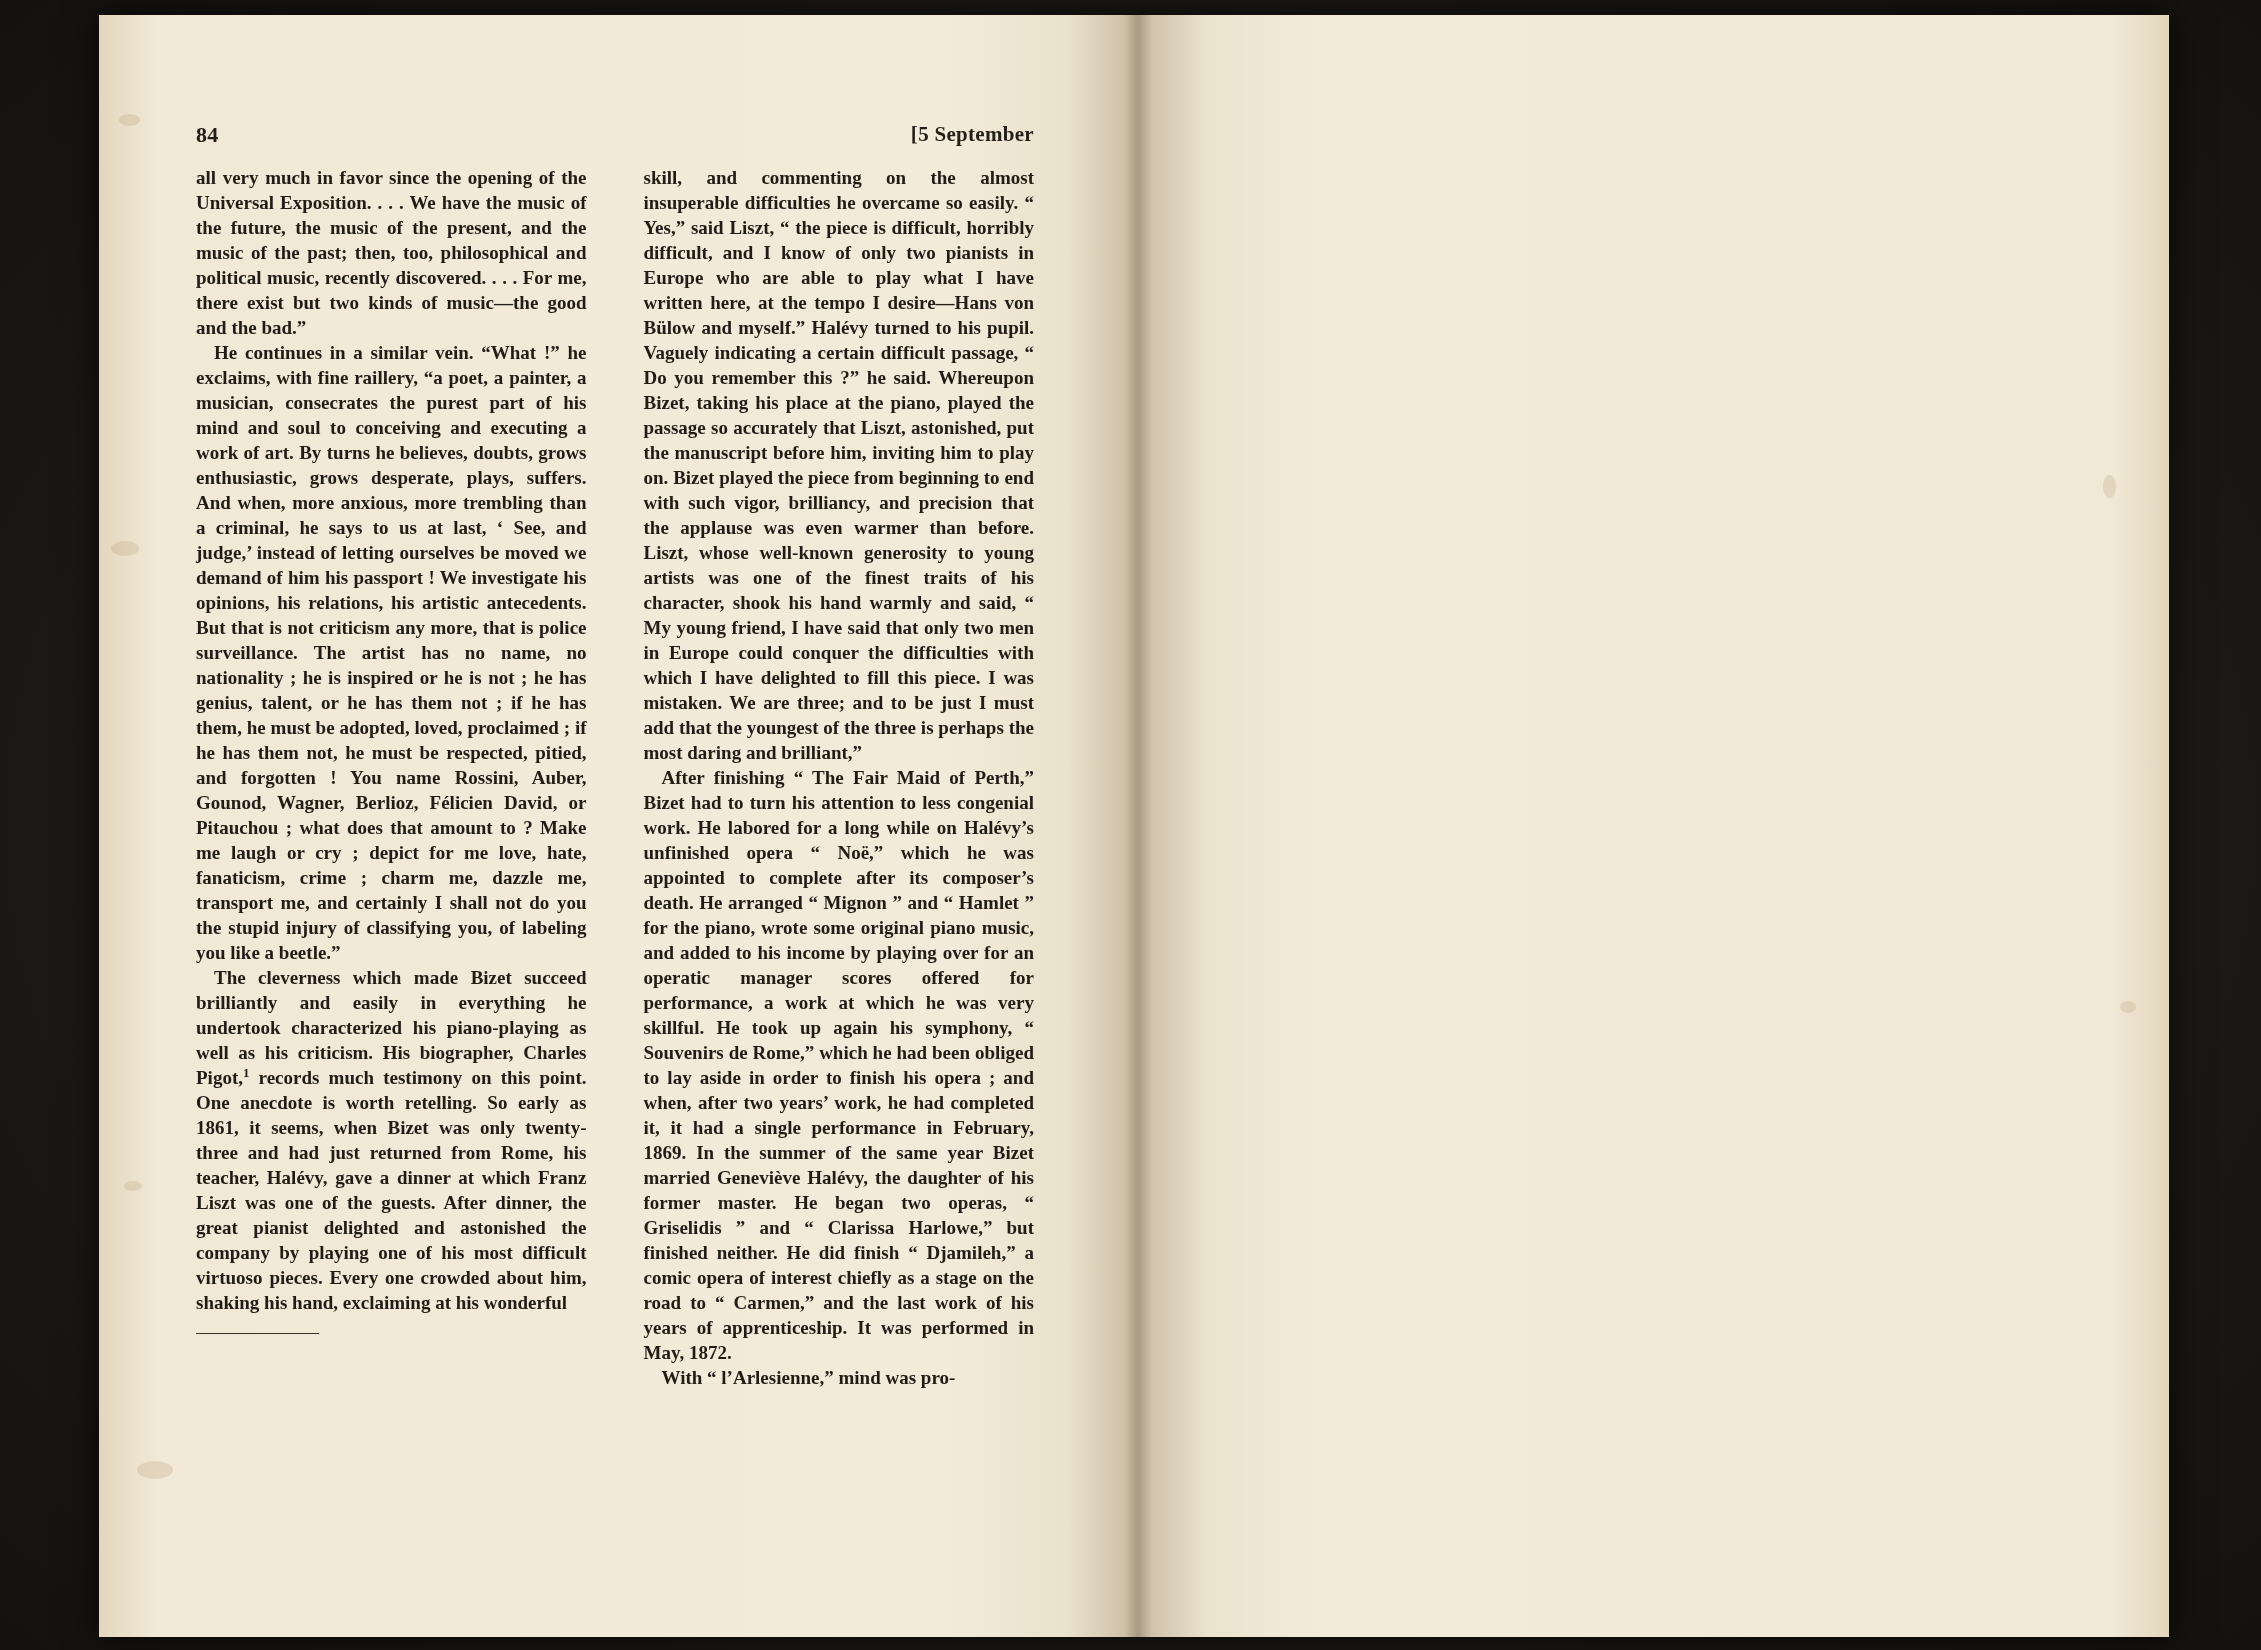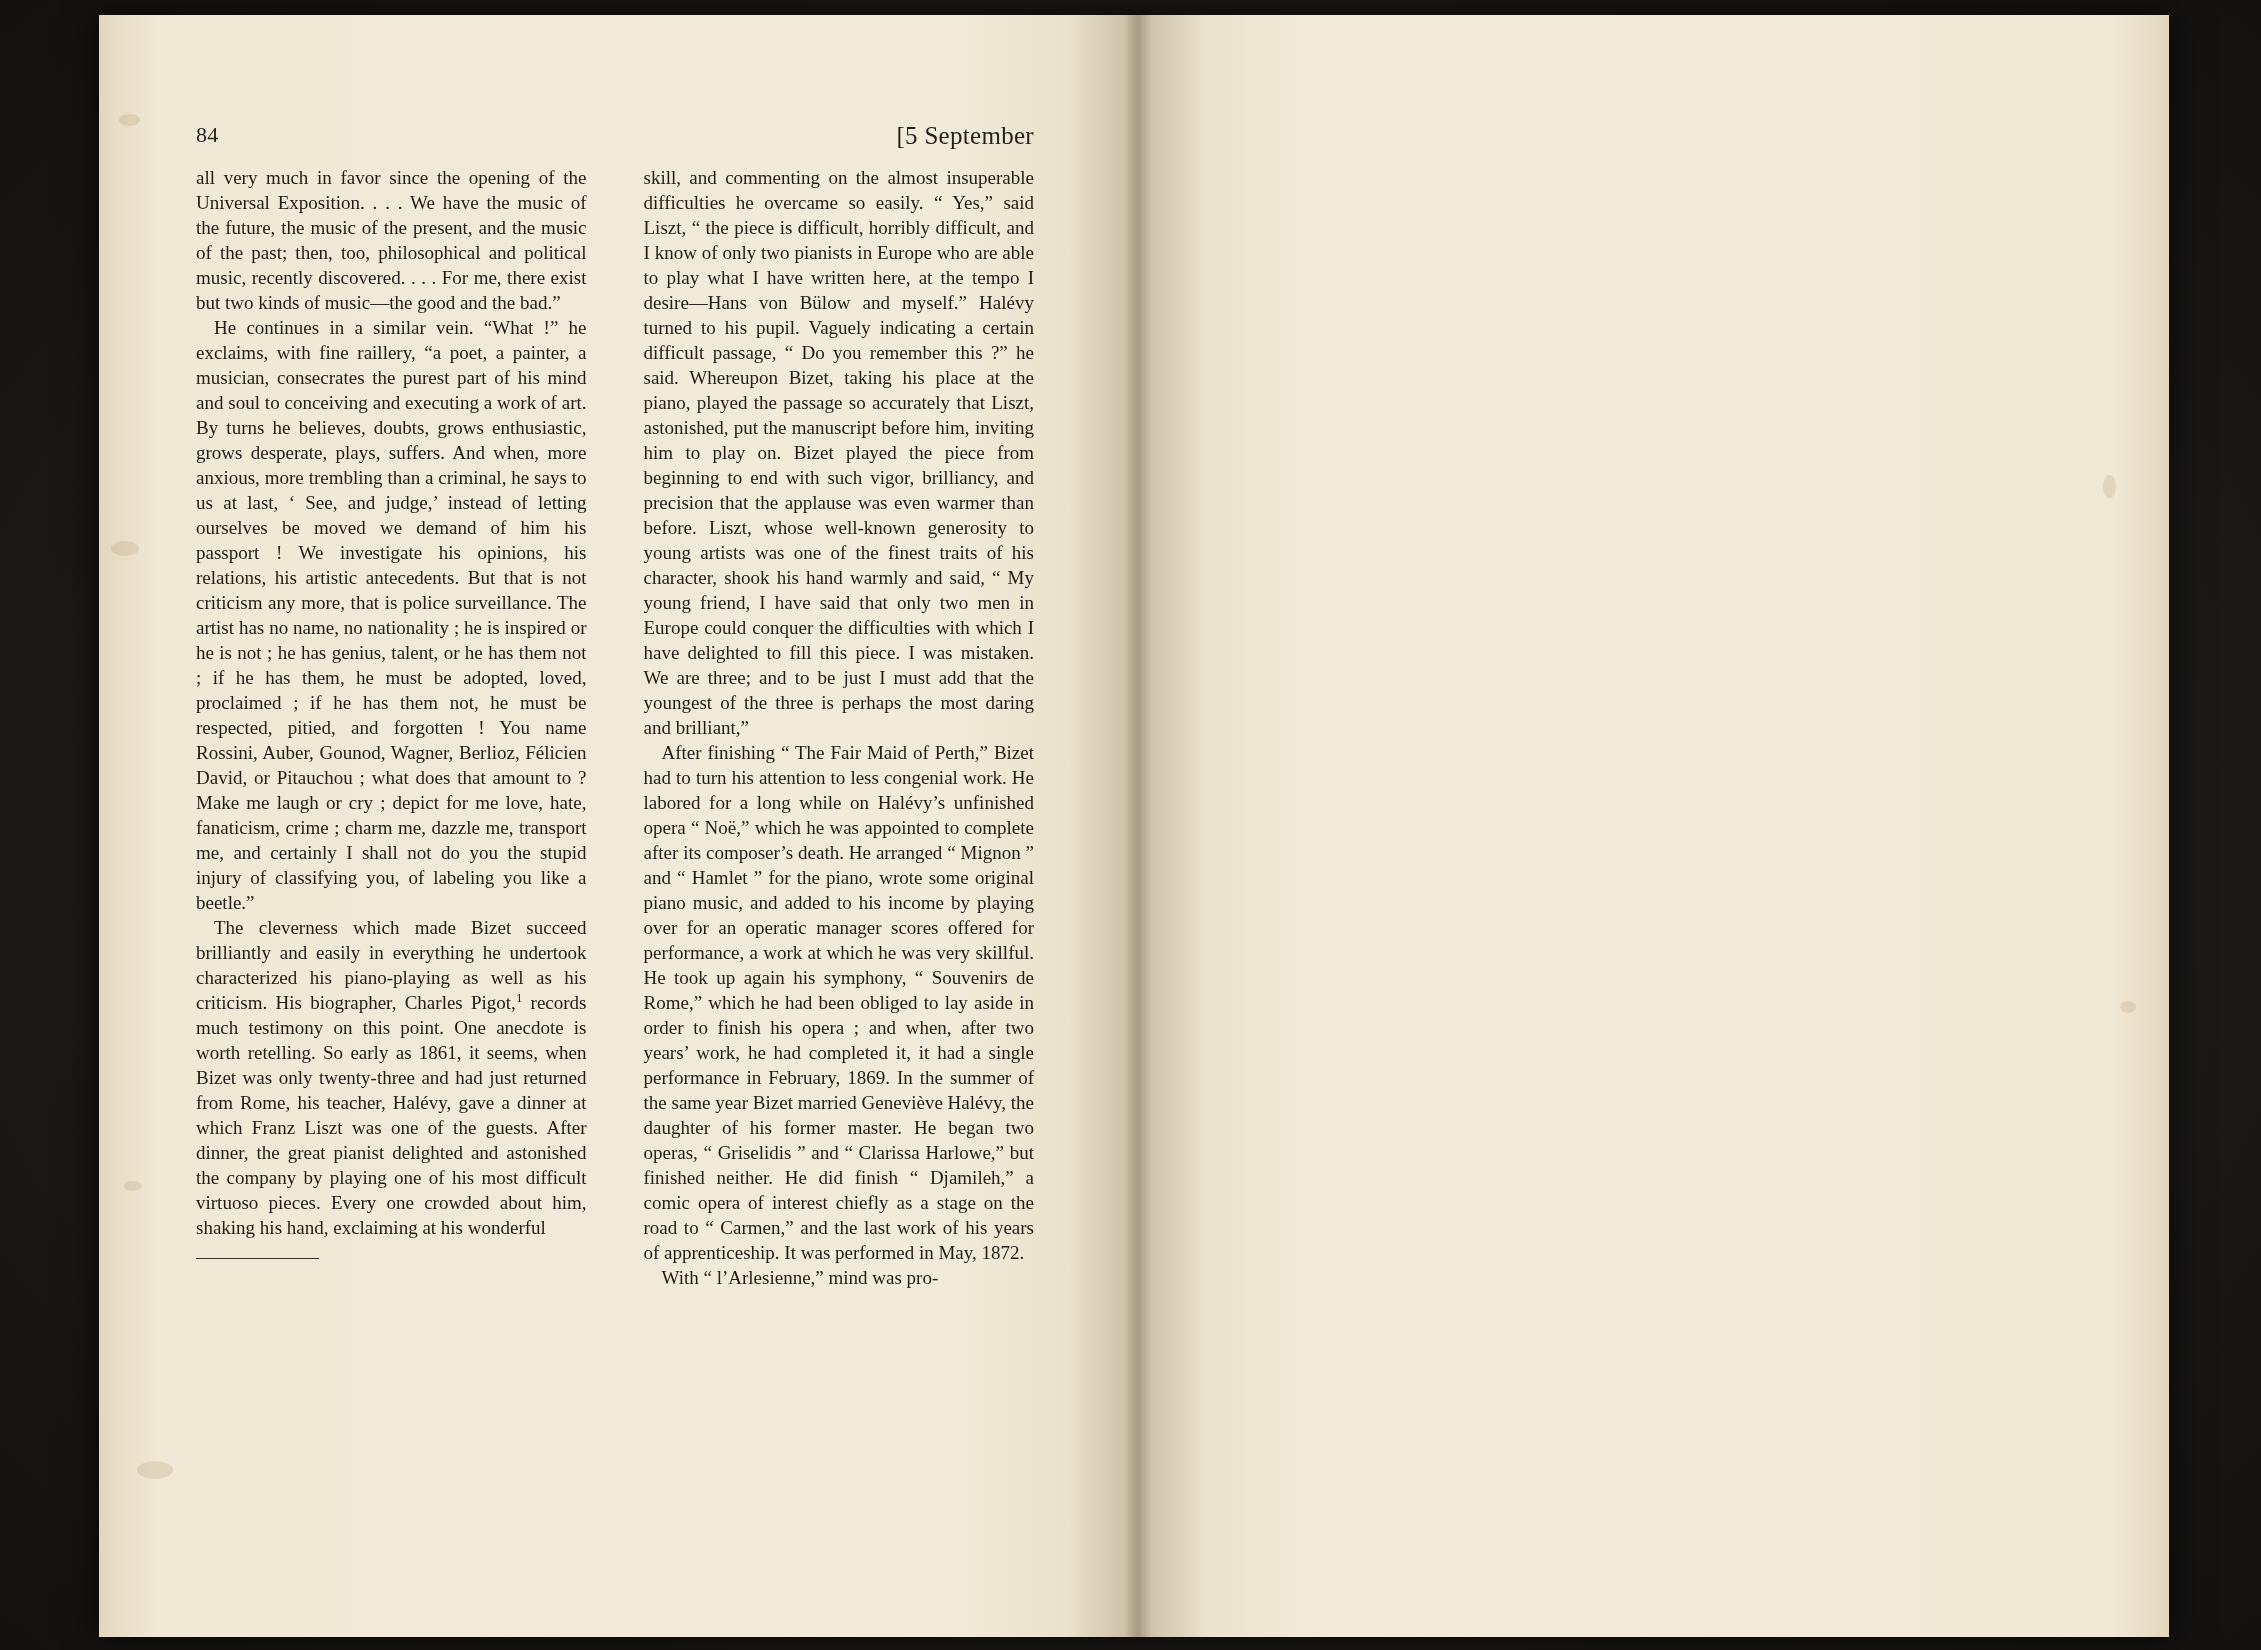--- a/index.html
+++ b/index.html
@@ -11,20 +11,21 @@
     width: 2261px;
     height: 1650px;
     overflow: hidden;
     font-family: "Liberation Serif", serif;
   }
   .scene {
     position: relative;
     width: 2261px;
     height: 1650px;
     background: #ec4899;
+    font-weight: bold;
   }
   
   .backdrop {
     position: absolute;
     inset: 0;
     background:
       radial-gradient(ellipse at 50% 50%, #2a2622 0%, #141210 100%);
   }
   
   .book {
@@ -87,21 +88,21 @@
     height: 36px;
     font-size: 22px;
     letter-spacing: 0.3px;
     color: #241f19;
   }
   .runhead .folio-l { position: absolute; left: 0;  top: 0; font-size: 22px; }
   .runhead .title-c {
     position: absolute; left: 0; right: 0; text-align: center;
     font-size: 22px; letter-spacing: 1.3px;
   }
-  .runhead .date-r { position: absolute; right: 0; top: 0; font-size: 25px; text-align: center; }
+  .runhead .date-r { position: absolute; right: 0; top: 0; font-size: 21px; text-align: center; }
 
   .cols {
     position: absolute;
     top: 43px;
     left: 0;
     width: 838px;
     bottom: 0;
     display: flex;
     gap: 57px;
   }

